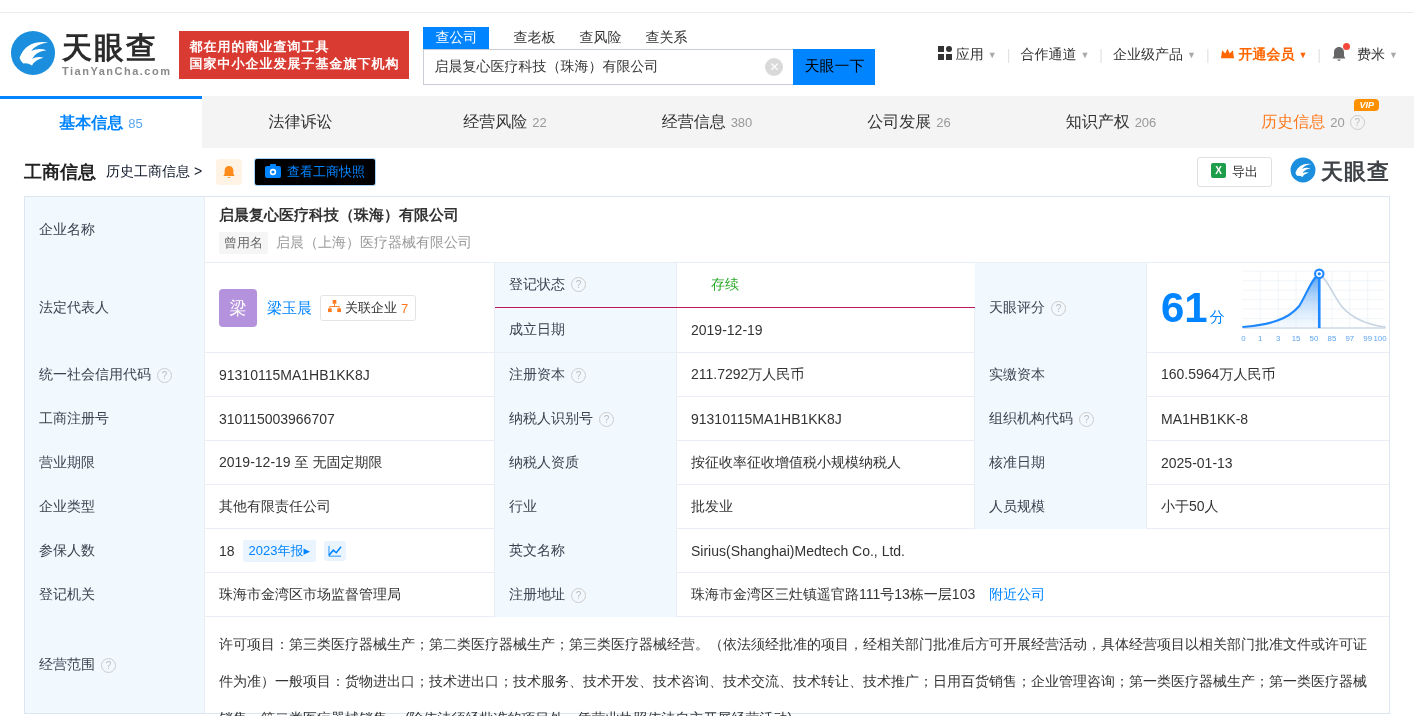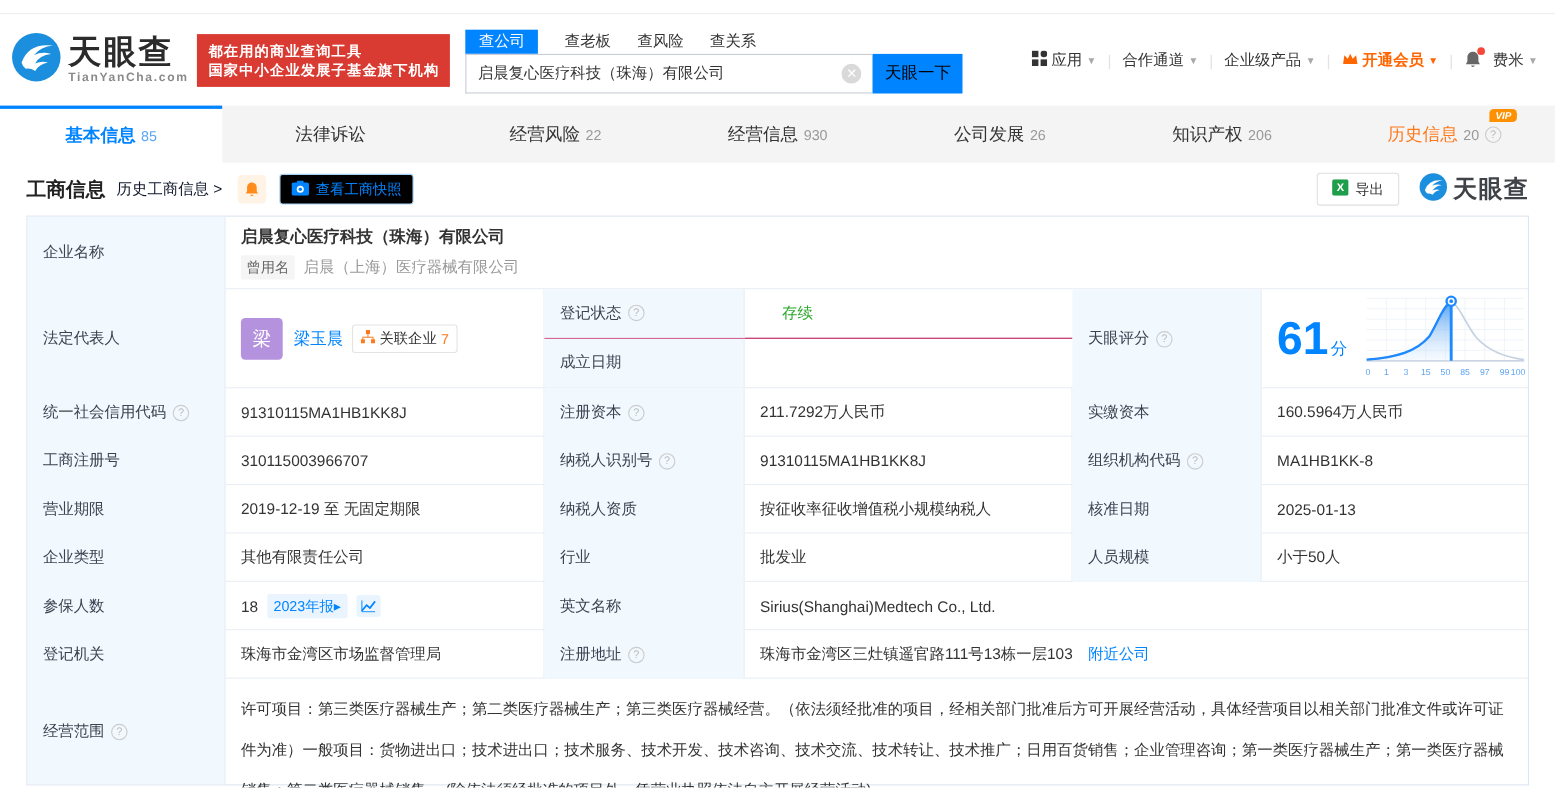--- a/index.html
+++ b/index.html
@@ -196,21 +196,21 @@
   <div class="tab">
     <span>法律诉讼</span>
       <span class="cnt"></span>
   </div>
   <div class="tab">
     <span>经营风险</span>
       <span class="cnt">22</span>
   </div>
   <div class="tab">
     <span>经营信息</span>
-      <span class="cnt">930</span>
+      <span class="cnt">380</span>
   </div>
   <div class="tab">
     <span>公司发展</span>
       <span class="cnt">26</span>
   </div>
   <div class="tab">
     <span>知识产权</span>
       <span class="cnt">206</span>
   </div>
   <div class="tab orange">
@@ -299,20 +299,21 @@
         <div class="cell lbl w-l2" style="height:100%">
           <span>登记状态</span>
           <span class="qicon">?</span>
         </div>
         <div class="cell w-v2" style="height:100%">
           <span class="green">存续</span>
         </div>
       </div>
       <div class="subrow">
         <div class="cell lbl w-l2" style="height:100%">成立日期</div>
+        <div class="cell w-v2" style="height:100%">2019-12-19</div>
       </div>
     </div>
     <div class="cell lbl w-l3 h90">
       <span>天眼评分</span>
       <span class="qicon">?</span>
     </div>
     <div class="cell last w-v3 h90 scorecell">
       <span class="scorenum">
         <span class="scoreval">61</span>
         <span class="scoreunit">分</span>

